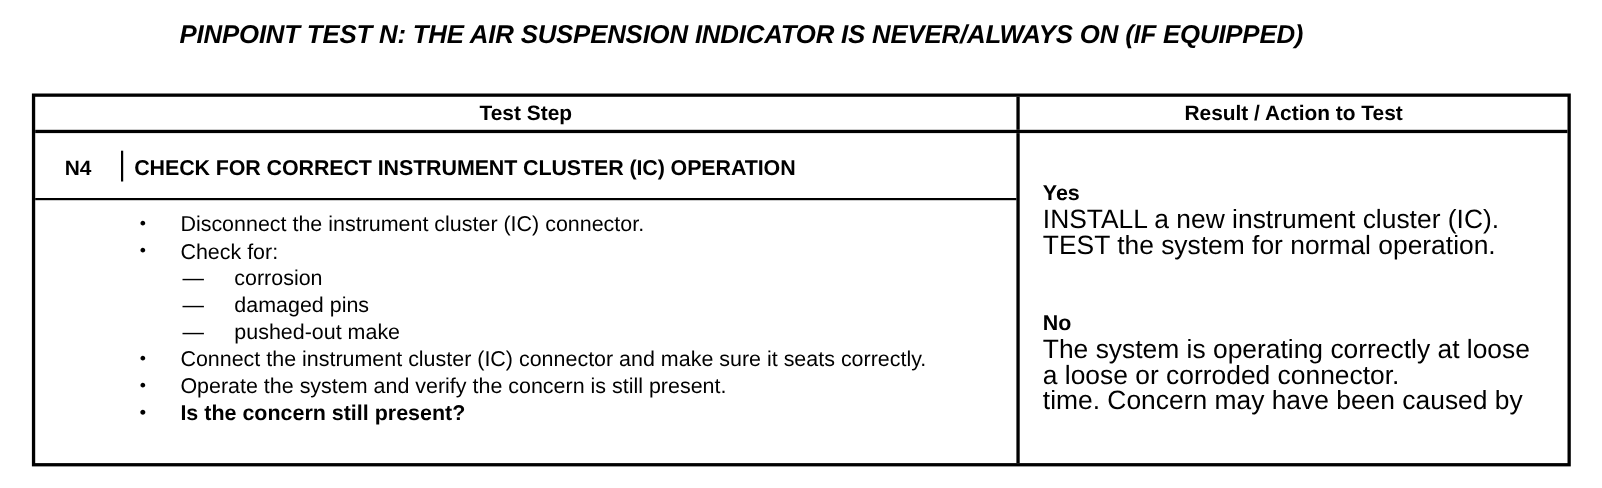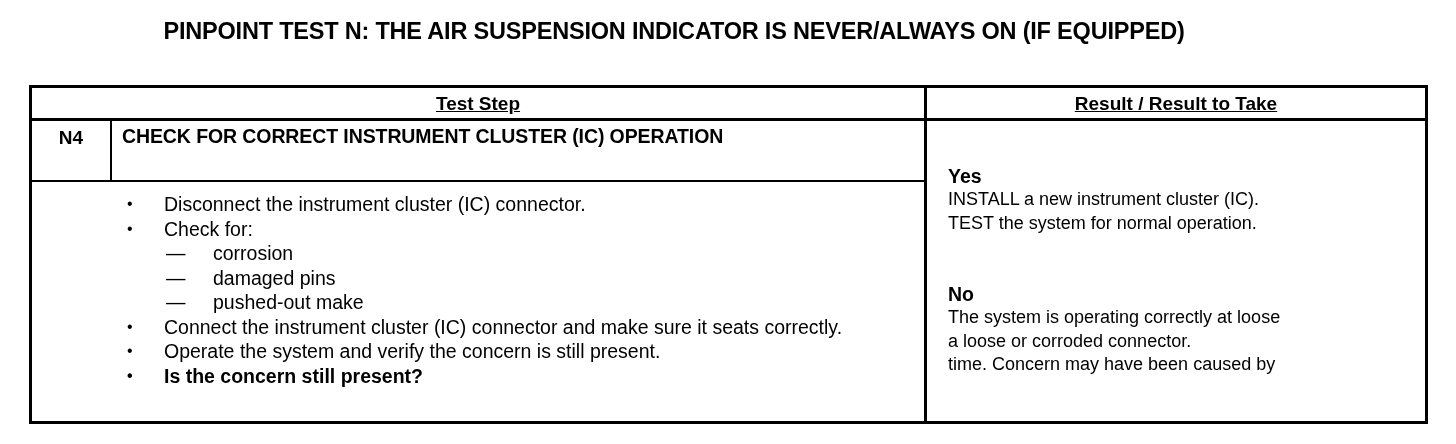--- a/index.html
+++ b/index.html
@@ -16,20 +16,21 @@
     position: relative;
   }
 
   
   #doc-title {
     position: absolute;
     left: 0;
     top: 18px;
     width: 1348px;
     text-align: center;
+    font-style: italic;
   }
   #doc-title .title-main {
     display: block;
     font-size: 23.5px;
     font-weight: bold;
     letter-spacing: -0.2px;
     line-height: 26px;
     white-space: nowrap;
   }
   #doc-title .title-sub {
@@ -78,28 +79,28 @@
     flex-direction: column;
   }
 
   .header-cell {
     display: flex;
     align-items: center;
     justify-content: center;
     font-size: 19px;
     font-weight: bold;
     line-height: 1;
-    text-decoration: underline;
   }
 
   
   .step-title-row {
     display: flex;
     flex: 0 0 59px;
     border-bottom: 2px solid #000;
+    align-items: center;
   }
   .step-id-cell {
     width: 80px;
     box-sizing: border-box;
     border-right: 2px solid #000;
     display: flex;
     align-items: flex-start;
     justify-content: center;
     padding-top: 6px;
     font-size: 19px;
@@ -180,37 +181,37 @@
   }
   .result-block.first { margin-bottom: 48px; }
   .result-label {
     display: block;
     font-size: 19.5px;
     font-weight: bold;
     line-height: 23px;
   }
   .result-text {
     display: block;
-    font-size: 18px;
+    font-size: 24px;
     line-height: 23.5px;
   }
   .result-text .rline { display: block; white-space: nowrap; }
 </style>
 </head>
 <body>
 
 <div id="doc-title">
   <span class="title-main">PINPOINT TEST  N: THE AIR SUSPENSION INDICATOR IS NEVER/ALWAYS ON (IF EQUIPPED)</span>
 </div>
 
 <div id="test-table">
 
   <div class="table-header-row">
     <div class="col-left header-cell">Test Step</div>
-    <div class="col-right header-cell">Result / Result to Take</div>
+    <div class="col-right header-cell">Result / Action to Test</div>
   </div>
 
   <div class="table-body-row">
 
     <div class="col-left">
 
       <div class="step-title-row">
         <div class="step-id-cell">N4</div>
         <div class="step-title-cell">CHECK FOR CORRECT INSTRUMENT CLUSTER (IC) OPERATION</div>
       </div>

